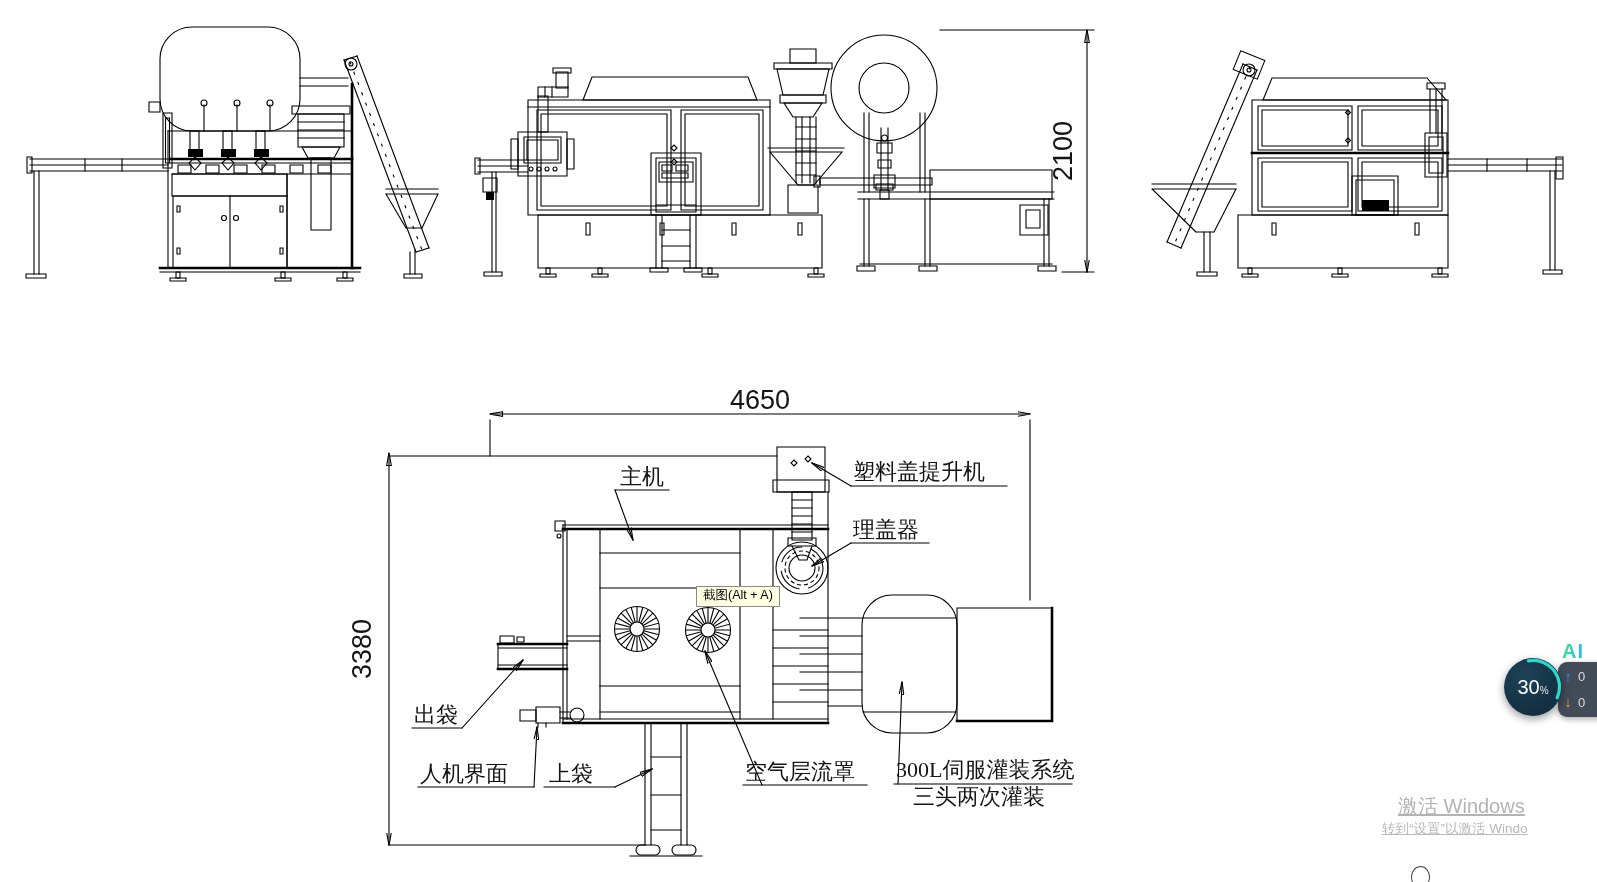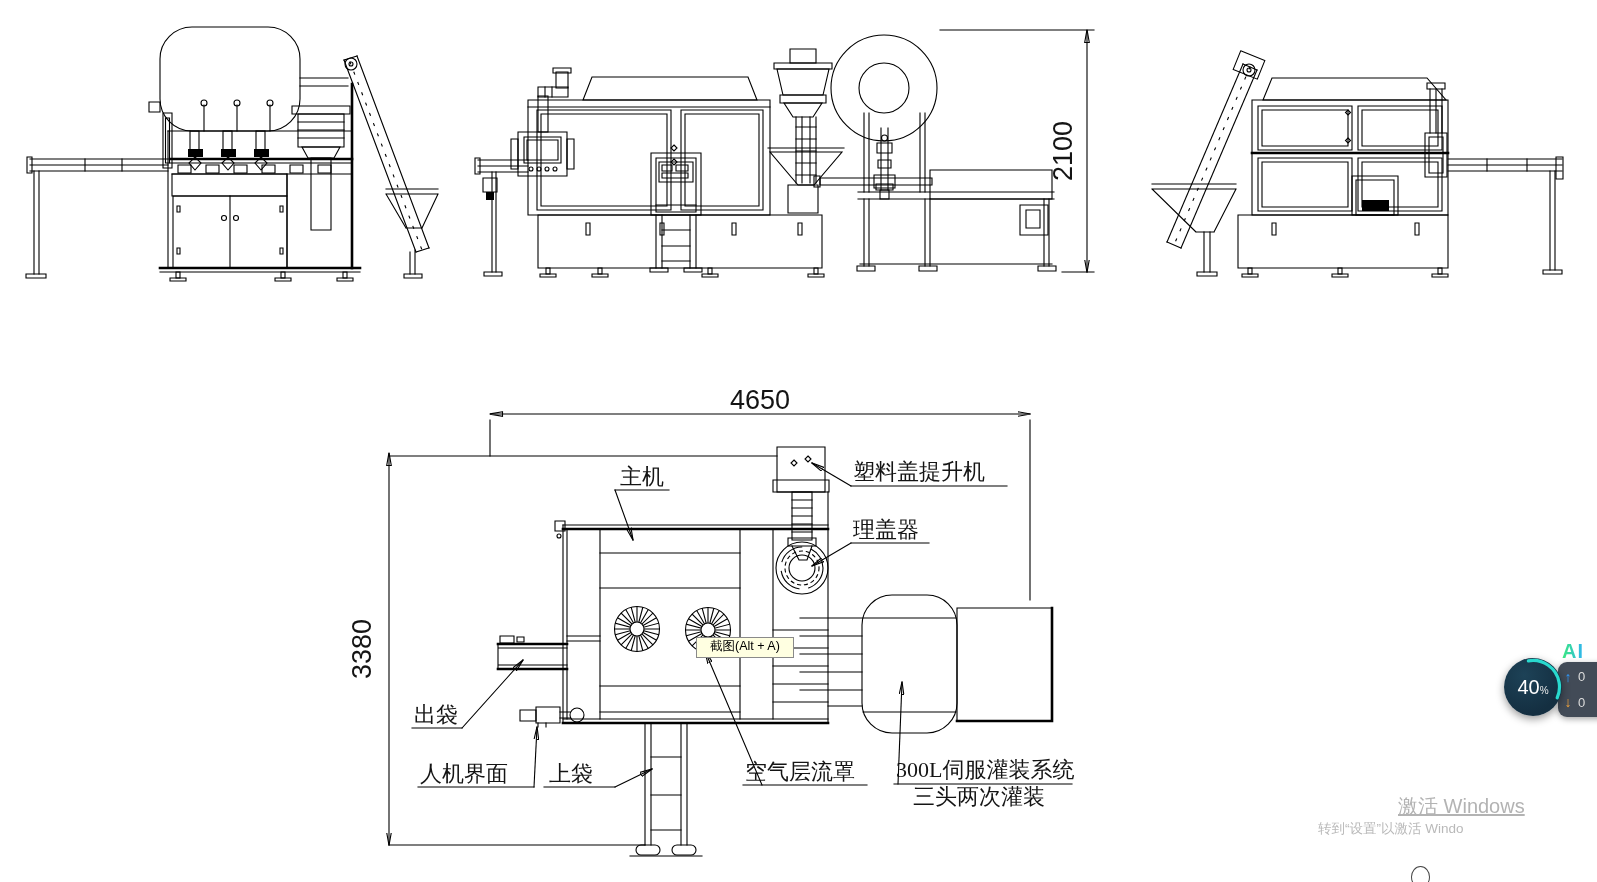--- a/index.html
+++ b/index.html
@@ -10,44 +10,44 @@
   svg.cad *{vector-effect:non-scaling-stroke;}
   svg.cad path, svg.cad rect, svg.cad circle, svg.cad line, svg.cad polygon{
       fill:none;stroke:#000;stroke-width:1.1;stroke-linecap:square;}
   svg.cad .thk{stroke-width:2.6;}
   svg.cad .fillb{fill:#000;stroke:none;}
   svg.cad .hub{fill:#fff;}
   svg.cad text{stroke:none;fill:#141414;}
   svg.cad text.lbl{font:22px "Liberation Serif","DejaVu Serif",serif;}
   svg.cad text.dim{font:27px "Liberation Sans","DejaVu Sans",sans-serif;}
   
-  .tooltip{position:absolute;left:696px;top:637px;height:19px;line-height:19px;
-      padding:0 13px;background:#ffffe1;border:1px solid #8a8a8a;
+  .tooltip{position:absolute;left:696px;top:586px;height:19px;line-height:19px;
+      padding:0 6px;background:#ffffe1;border:1px solid #8a8a8a;
       font:12.5px "Liberation Sans",sans-serif;color:#000;white-space:nowrap;z-index:10;}
   .cap-panel{position:absolute;left:1558px;top:662px;width:62px;height:51px;
       background:#424b57;border-radius:9px 0 0 9px;z-index:5;
       box-shadow:0 2px 6px rgba(0,0,0,.35);display:flex;flex-direction:column;justify-content:space-around;padding:2px 0;}
   .cap-row{display:flex;align-items:center;height:22px;font:13px "Liberation Sans",sans-serif;}
   .cap-row .arr{width:20px;text-align:center;font-weight:bold;font-size:14px;}
   .arr.up{color:#2e9bff;} .arr.dn{color:#f2a33c;}
   .cap-row .val{color:#dcdcdc;}
   .ai-label{position:absolute;left:1562px;top:640px;z-index:7;
       font:bold 20px "Liberation Sans",sans-serif;letter-spacing:1px;
       background:linear-gradient(90deg,#3ae97c,#2fb3f4);
       -webkit-background-clip:text;background-clip:text;color:transparent;}
   .zoom-badge{position:absolute;left:1504px;top:658px;width:58px;height:58px;z-index:6;
       border-radius:50%;background:radial-gradient(circle at 35% 30%,#1d4257,#142f41 70%);
       box-shadow:0 3px 8px rgba(0,0,0,.4);display:flex;align-items:center;justify-content:center;}
   .zoom-badge .num{color:#fff;font:20px "Liberation Sans",sans-serif;}
   .zoom-badge .pct{color:#e8e8e8;font:10px "Liberation Sans",sans-serif;margin-top:7px;}
   .zoom-badge svg{position:absolute;left:0;top:0;}
   .wm1{position:absolute;left:1398px;top:793px;font:20px "Liberation Sans",sans-serif;
       color:#b3b3b3;z-index:4;white-space:nowrap;text-decoration:underline;}
-  .wm2{position:absolute;left:1318px;top:820px;font:13.5px "Liberation Sans",sans-serif;
-      color:#b9b9b9;z-index:4;white-space:nowrap;}
+  .wm2{position:absolute;left:1382px;top:820px;font:13.5px "Liberation Sans",sans-serif;
+      color:#b9b9b9;z-index:4;white-space:nowrap;text-decoration:underline;}
   .edge-circle{position:absolute;left:1411px;top:866px;width:17px;height:20px;
       border:1.6px solid #454545;border-radius:50%;background:#fff;z-index:4;}
 </style>
 </head>
 <body>
 
 <div class="stage">
 
 <svg class="cad" width="1597" height="882" viewBox="0 0 1597 882">
   <defs>
@@ -438,21 +438,21 @@
   </div>
   <div class="cap-row">
     <span class="arr dn">↓</span>
     <span class="val">0</span>
   </div>
 </div>
 
 <div class="ai-label">AI</div>
 
 <div class="zoom-badge">
-  <span class="num">40</span>
+  <span class="num">30</span>
       <span class="pct">%</span>
   <svg width="58" height="58">
     <circle cx="29" cy="29" r="26.5" fill="none" stroke="#29d9ce" stroke-width="3.2" stroke-linecap="round" stroke-dasharray="57 110" transform="rotate(-100 29 29)"></circle>
   </svg>
 </div>
 
 <div>
   <div class="wm1">激活 Windows</div>
   <div class="wm2">转到“设置”以激活 Windo</div>
 </div>

